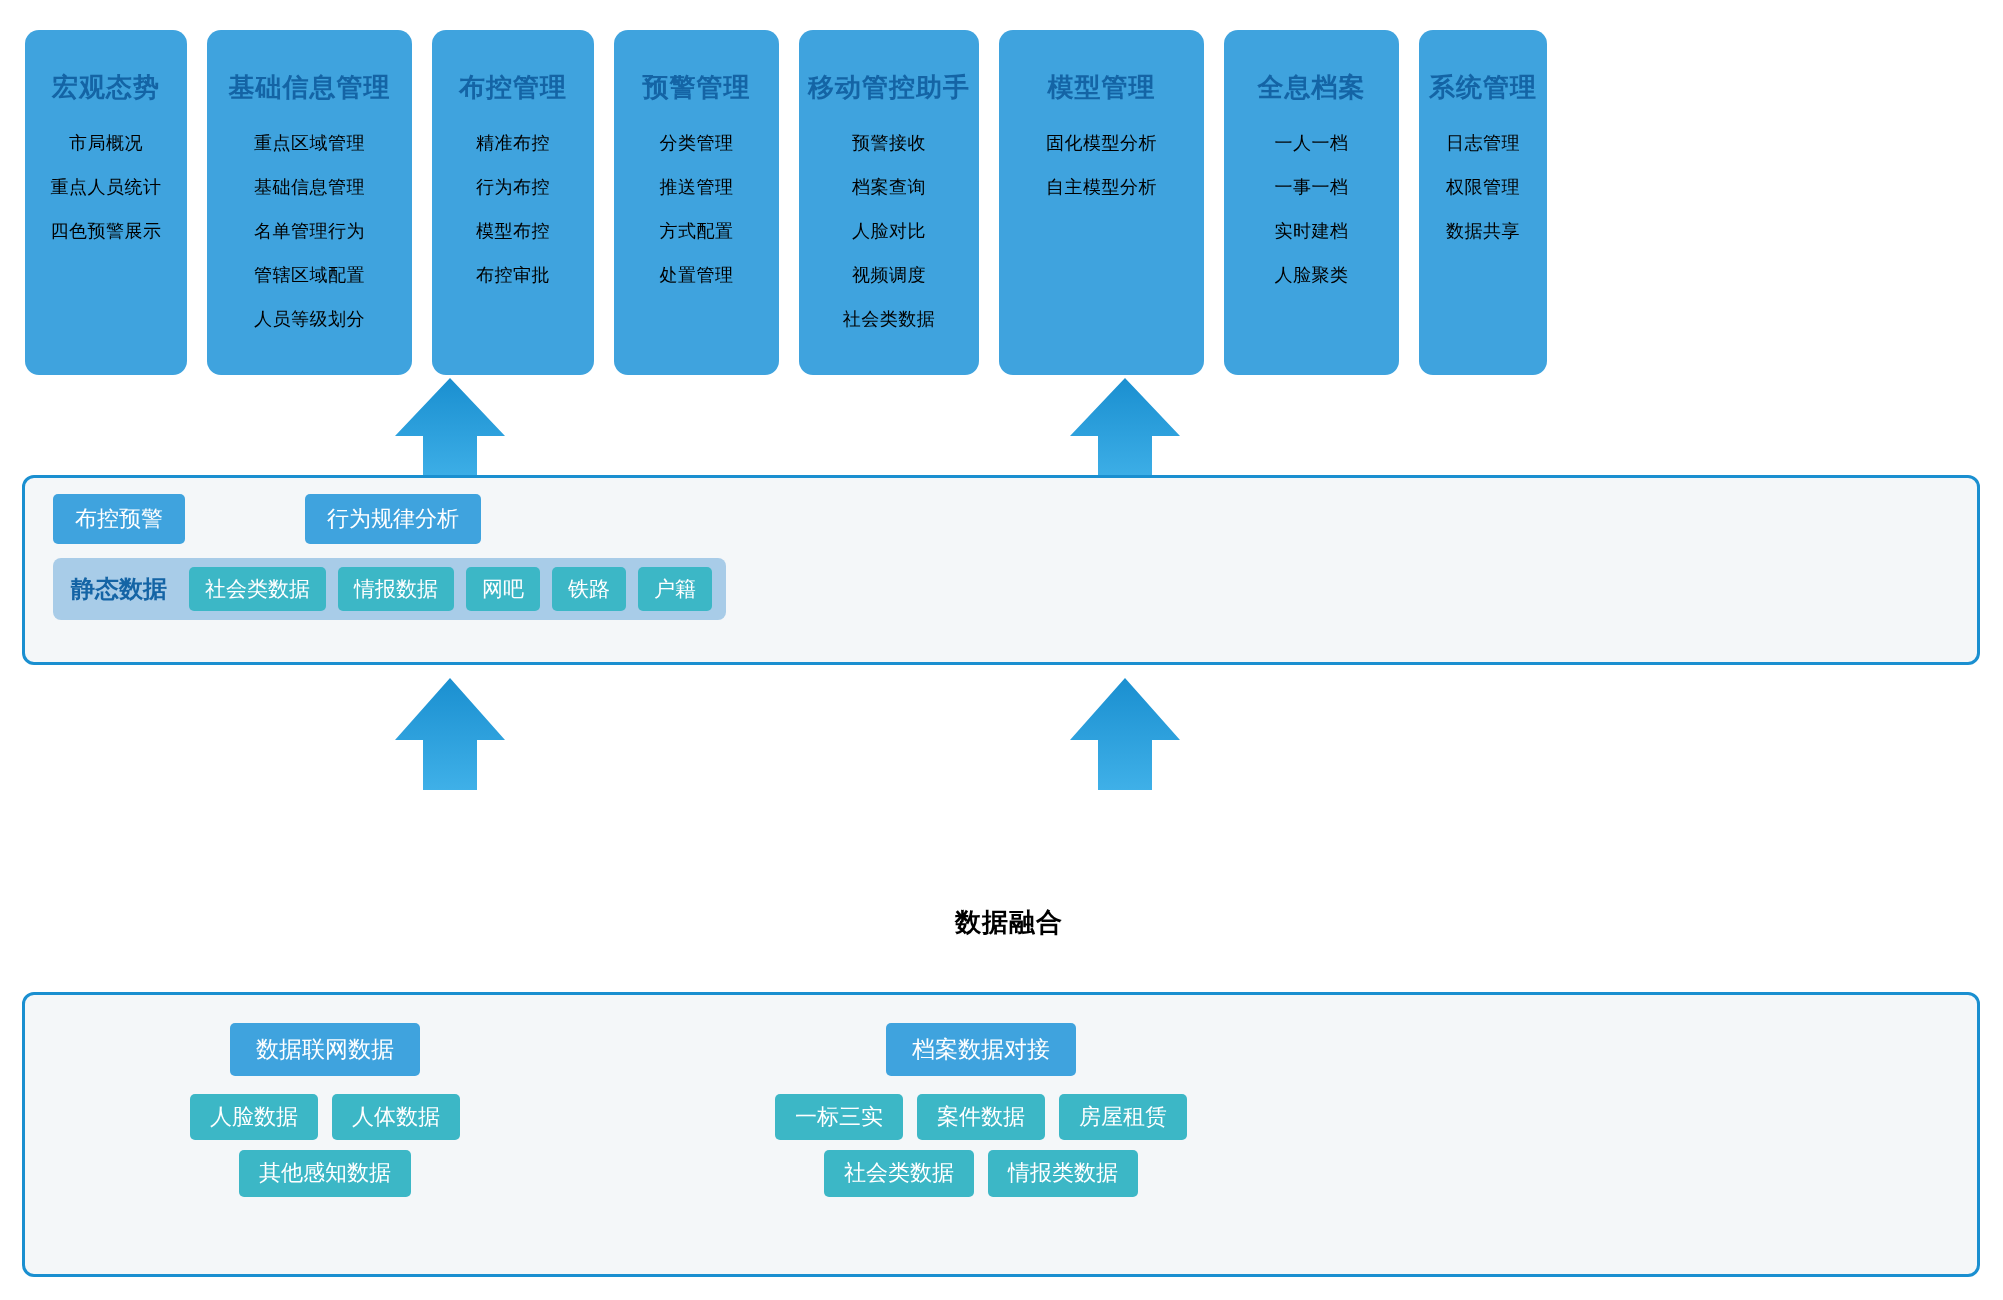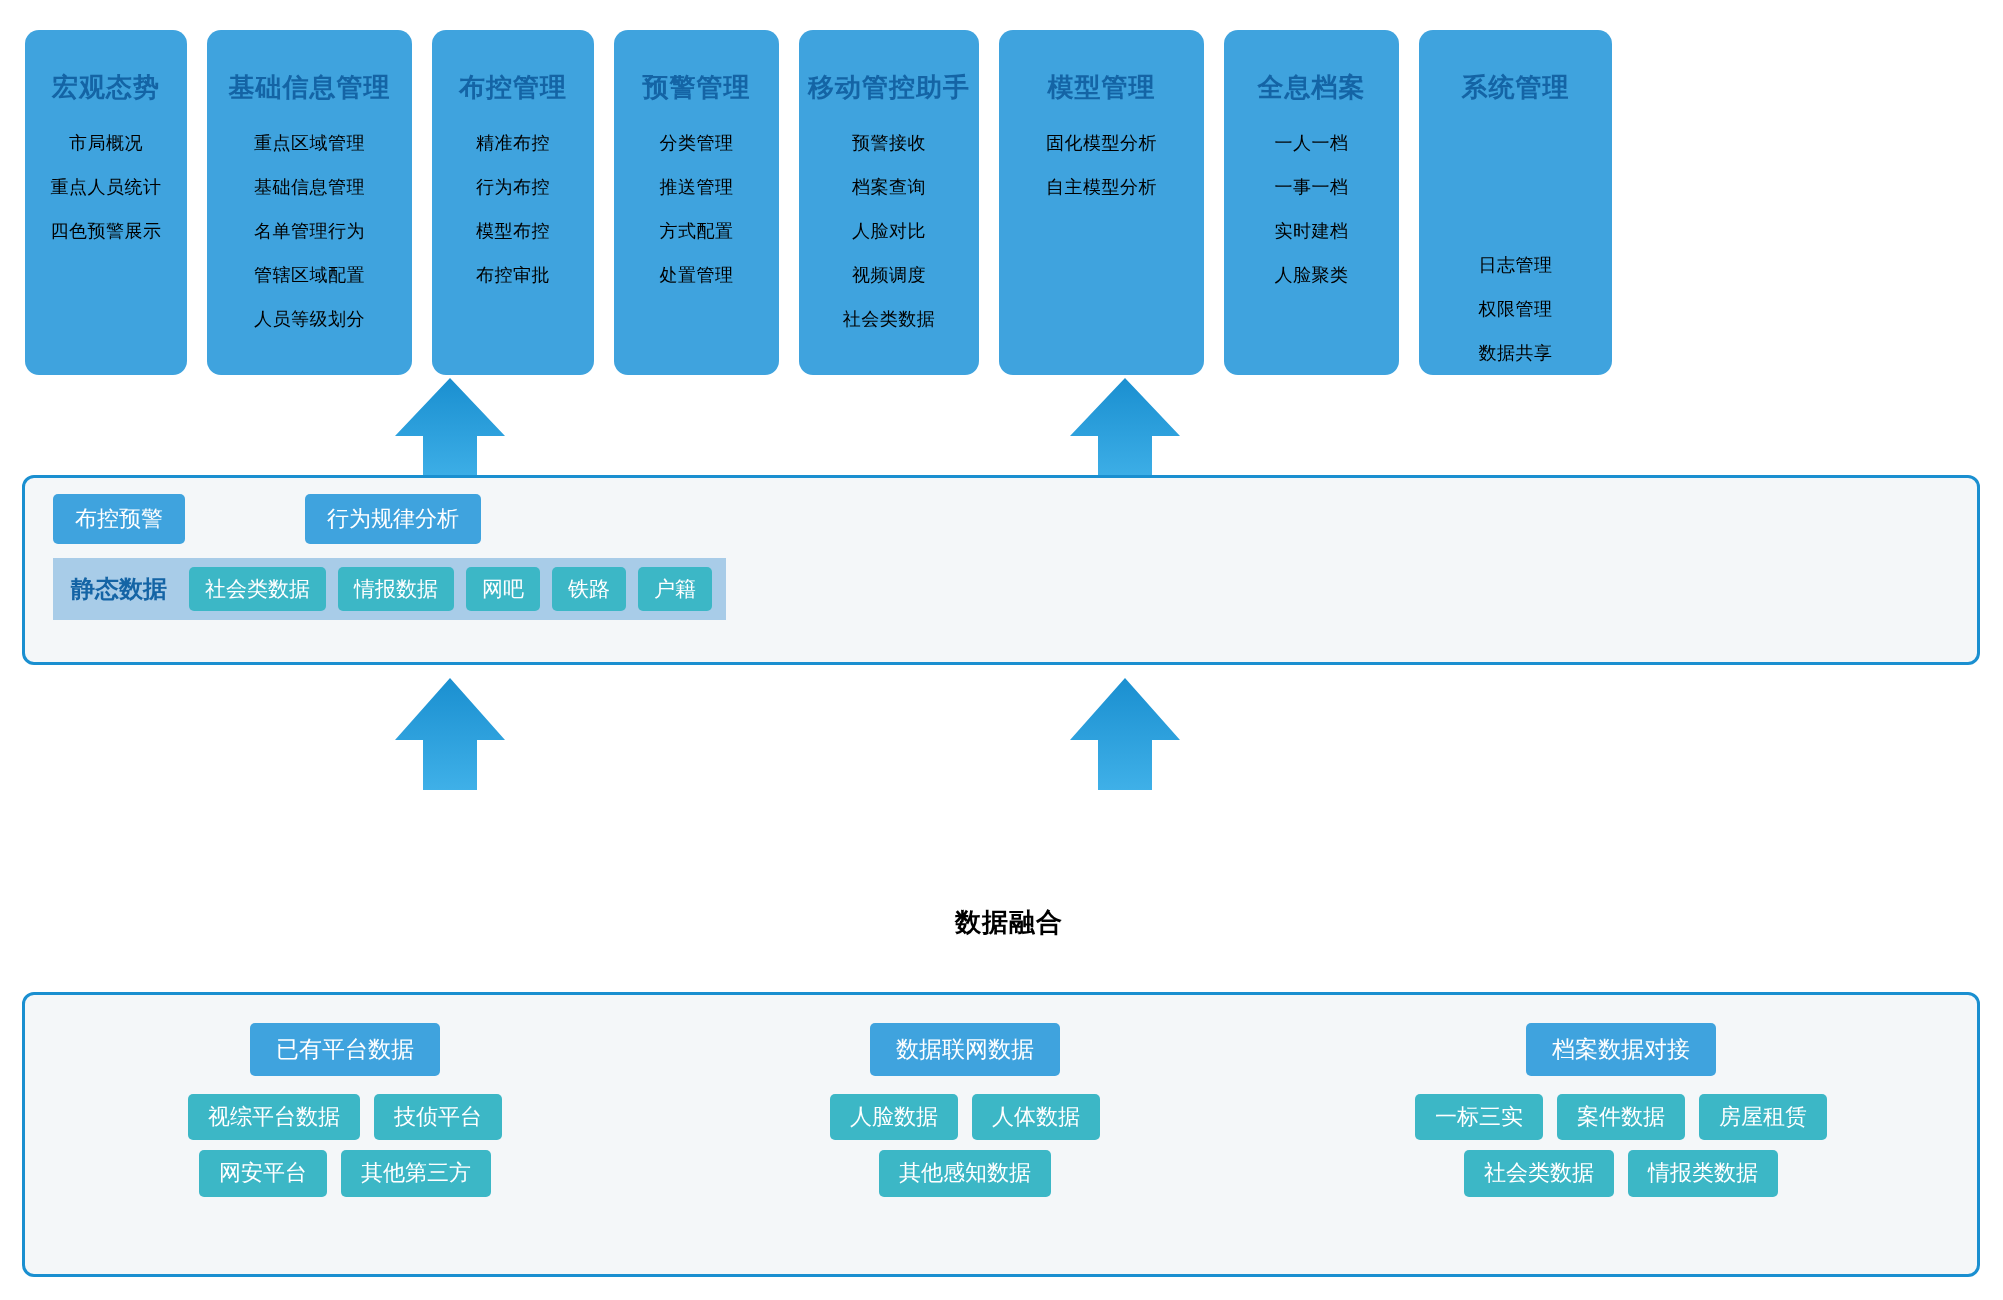--- a/index.html
+++ b/index.html
@@ -59,21 +59,21 @@
   }
 
   
   .w-c0 { width: 162px; }
   .w-c1 { width: 205px; }
   .w-c2 { width: 162px; }
   .w-c3 { width: 165px; }
   .w-c4 { width: 180px; }
   .w-c5 { width: 205px; }
   .w-c6 { width: 175px; }
-  .w-c7 { width: 193px; justify-content: space-between; }
+  .w-c7 { width: 128px; }
 
   
   .up-arrow {
     position: absolute;
     width: 0; height: 0;
   }
   .up-arrow svg { display:block; }
 
   
   #middle-panel {
@@ -107,21 +107,21 @@
     color: #ffffff;
     font-size: 22px;
     border-radius: 5px;
     padding: 12px 22px;
     white-space: nowrap;
     text-align: center;
     line-height: 1.2;
   }
   .data-band {
     background: #a8cce8;
-    border-radius: 0;
+    border-radius: 8px;
     padding: 9px 14px;
     display: flex;
     align-items: center;
     gap: 12px;
     width: fit-content;
   }
   .band-label {
     color: #1464a5;
     font-size: 24px;
     font-weight: bold;
@@ -330,33 +330,20 @@
         <div class="teal-pill">网吧</div>
         <div class="teal-pill">铁路</div>
         <div class="teal-pill">户籍</div>
       </div>
   </div>
 </div>
 
 <div id="fusion-label">数据融合</div>
 
 <div id="bottom-panel">
-    <div class="source-group" id="grp0">
-      <div class="src-head">已有平台数据</div>
-      <div class="src-rows">
-        <div class="src-row">
-          <div class="src-pill">视综平台数据</div>
-          <div class="src-pill">技侦平台</div>
-        </div>
-        <div class="src-row">
-          <div class="src-pill">网安平台</div>
-          <div class="src-pill">其他第三方</div>
-        </div>
-      </div>
-    </div>
     <div class="source-group" id="grp1">
       <div class="src-head">数据联网数据</div>
       <div class="src-rows">
         <div class="src-row">
           <div class="src-pill">人脸数据</div>
           <div class="src-pill">人体数据</div>
         </div>
         <div class="src-row">
           <div class="src-pill">其他感知数据</div>
         </div>

